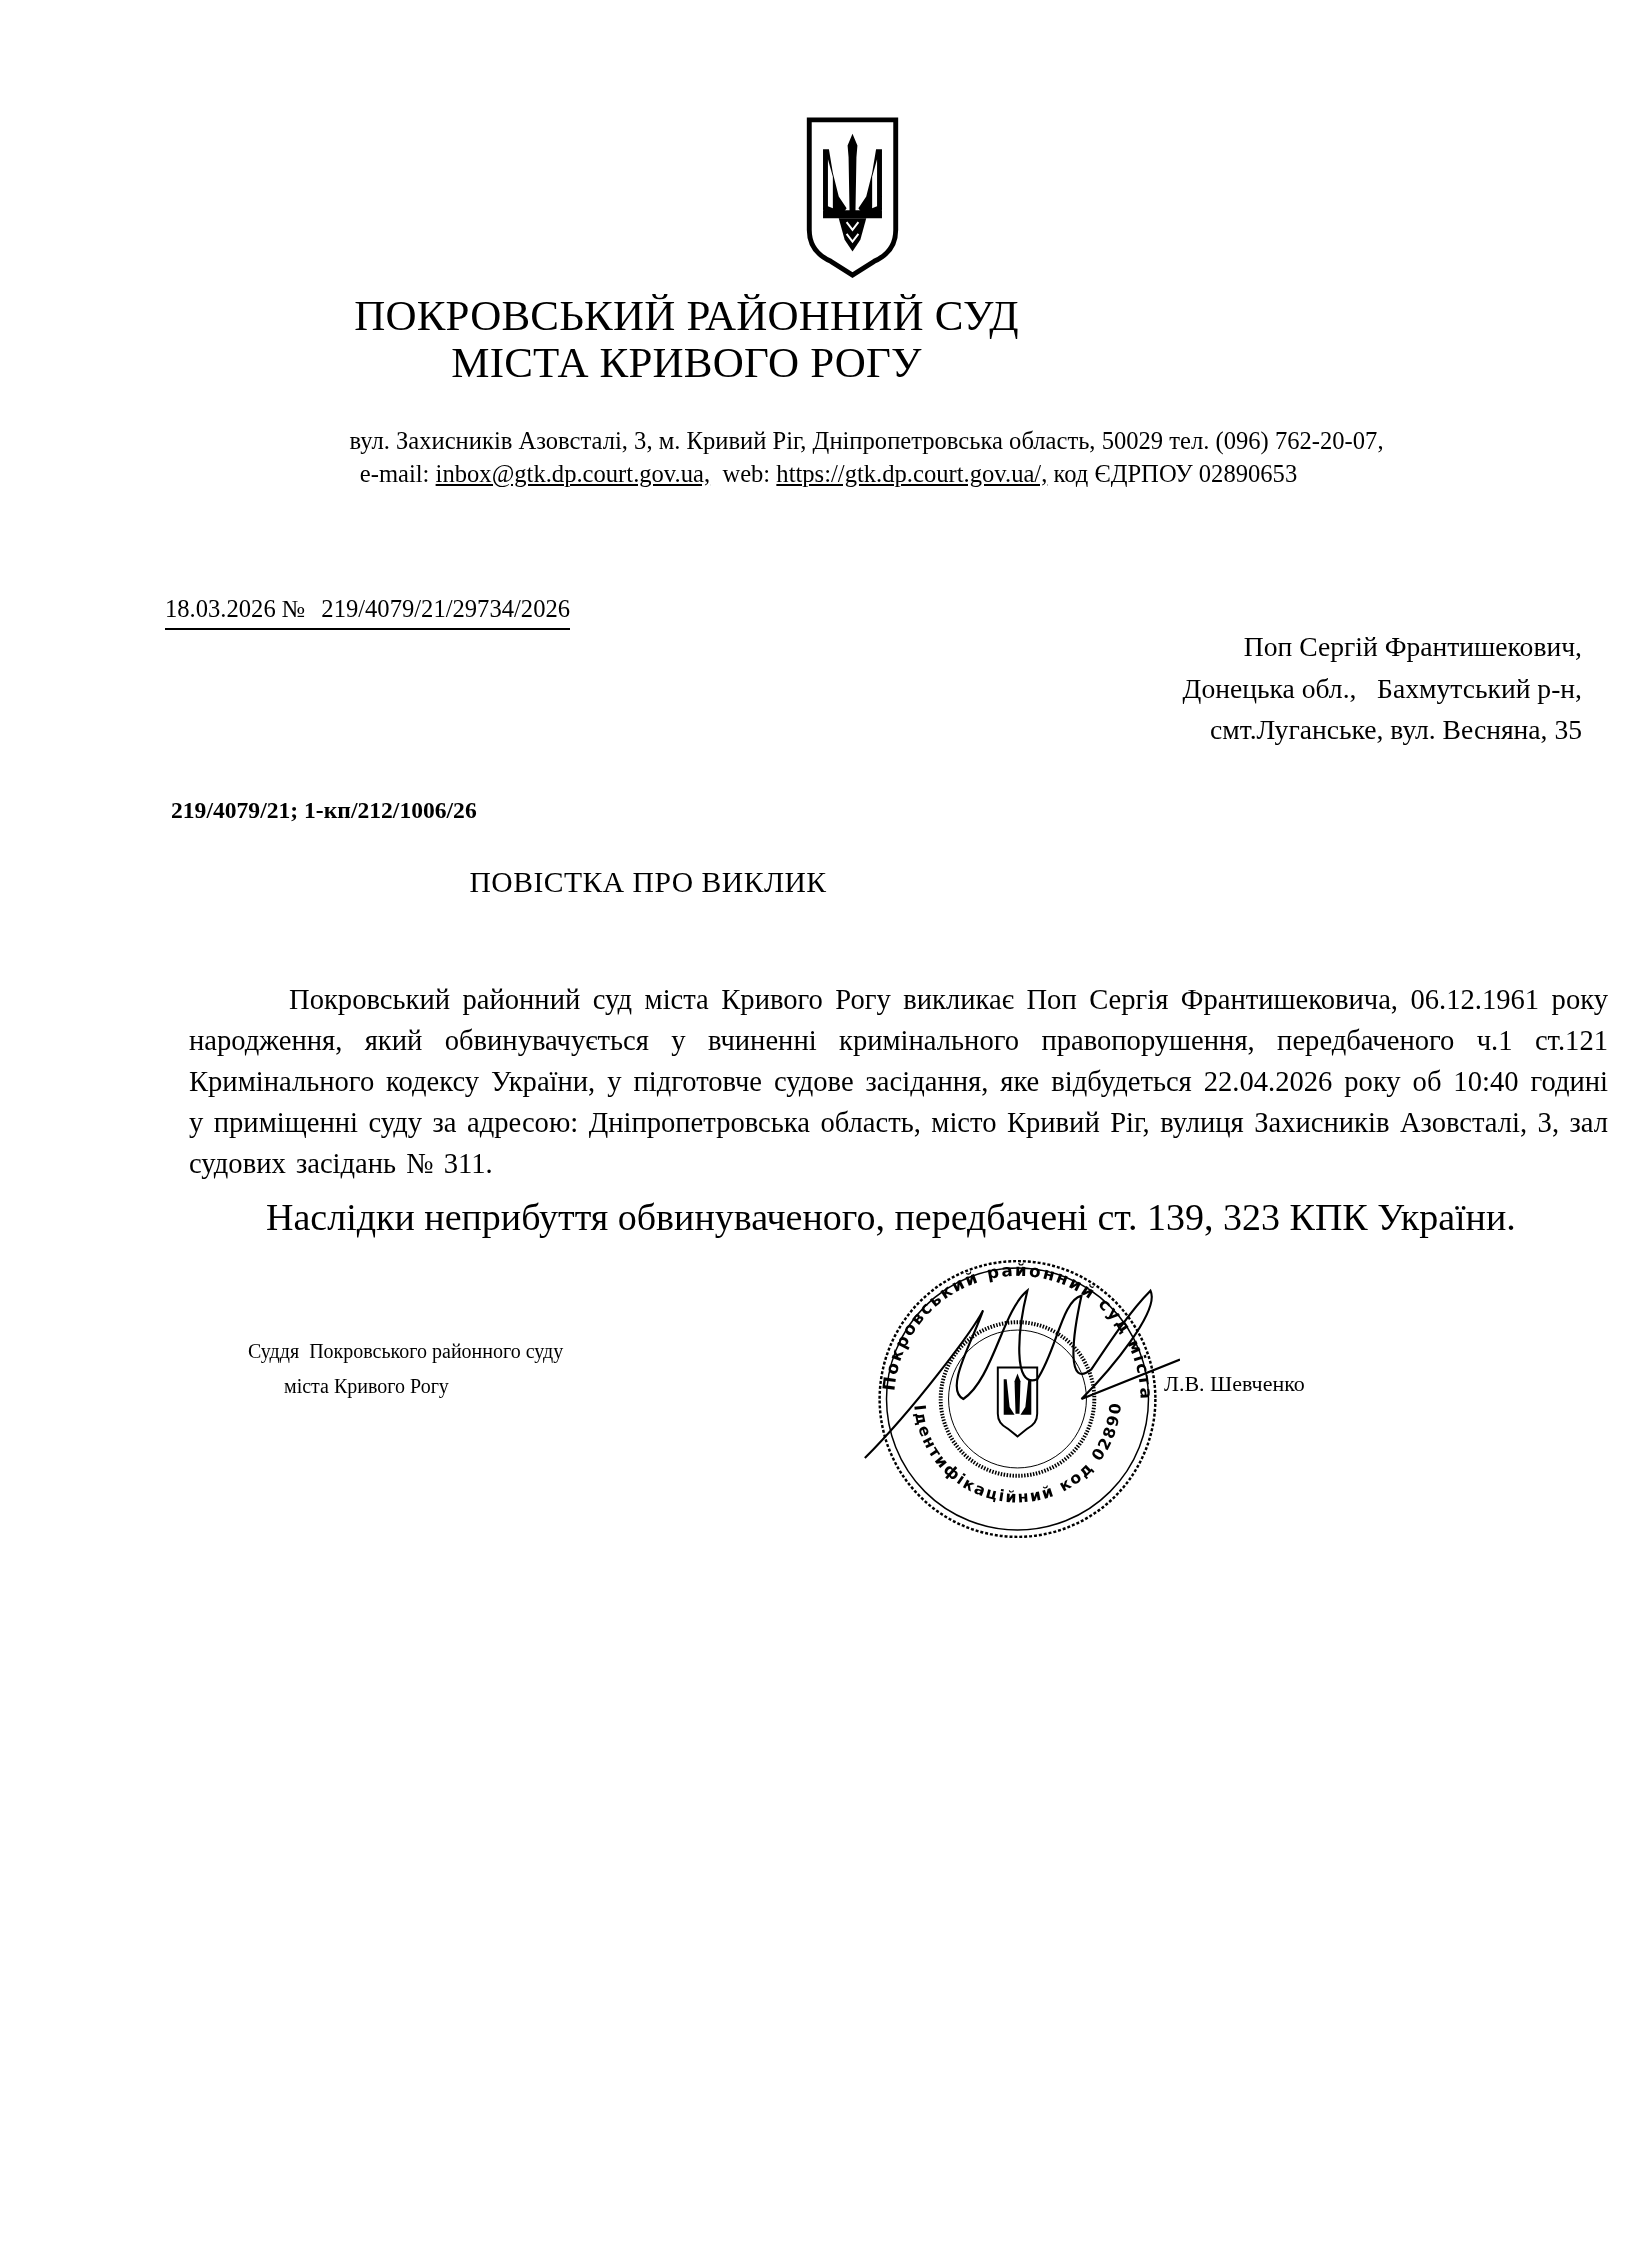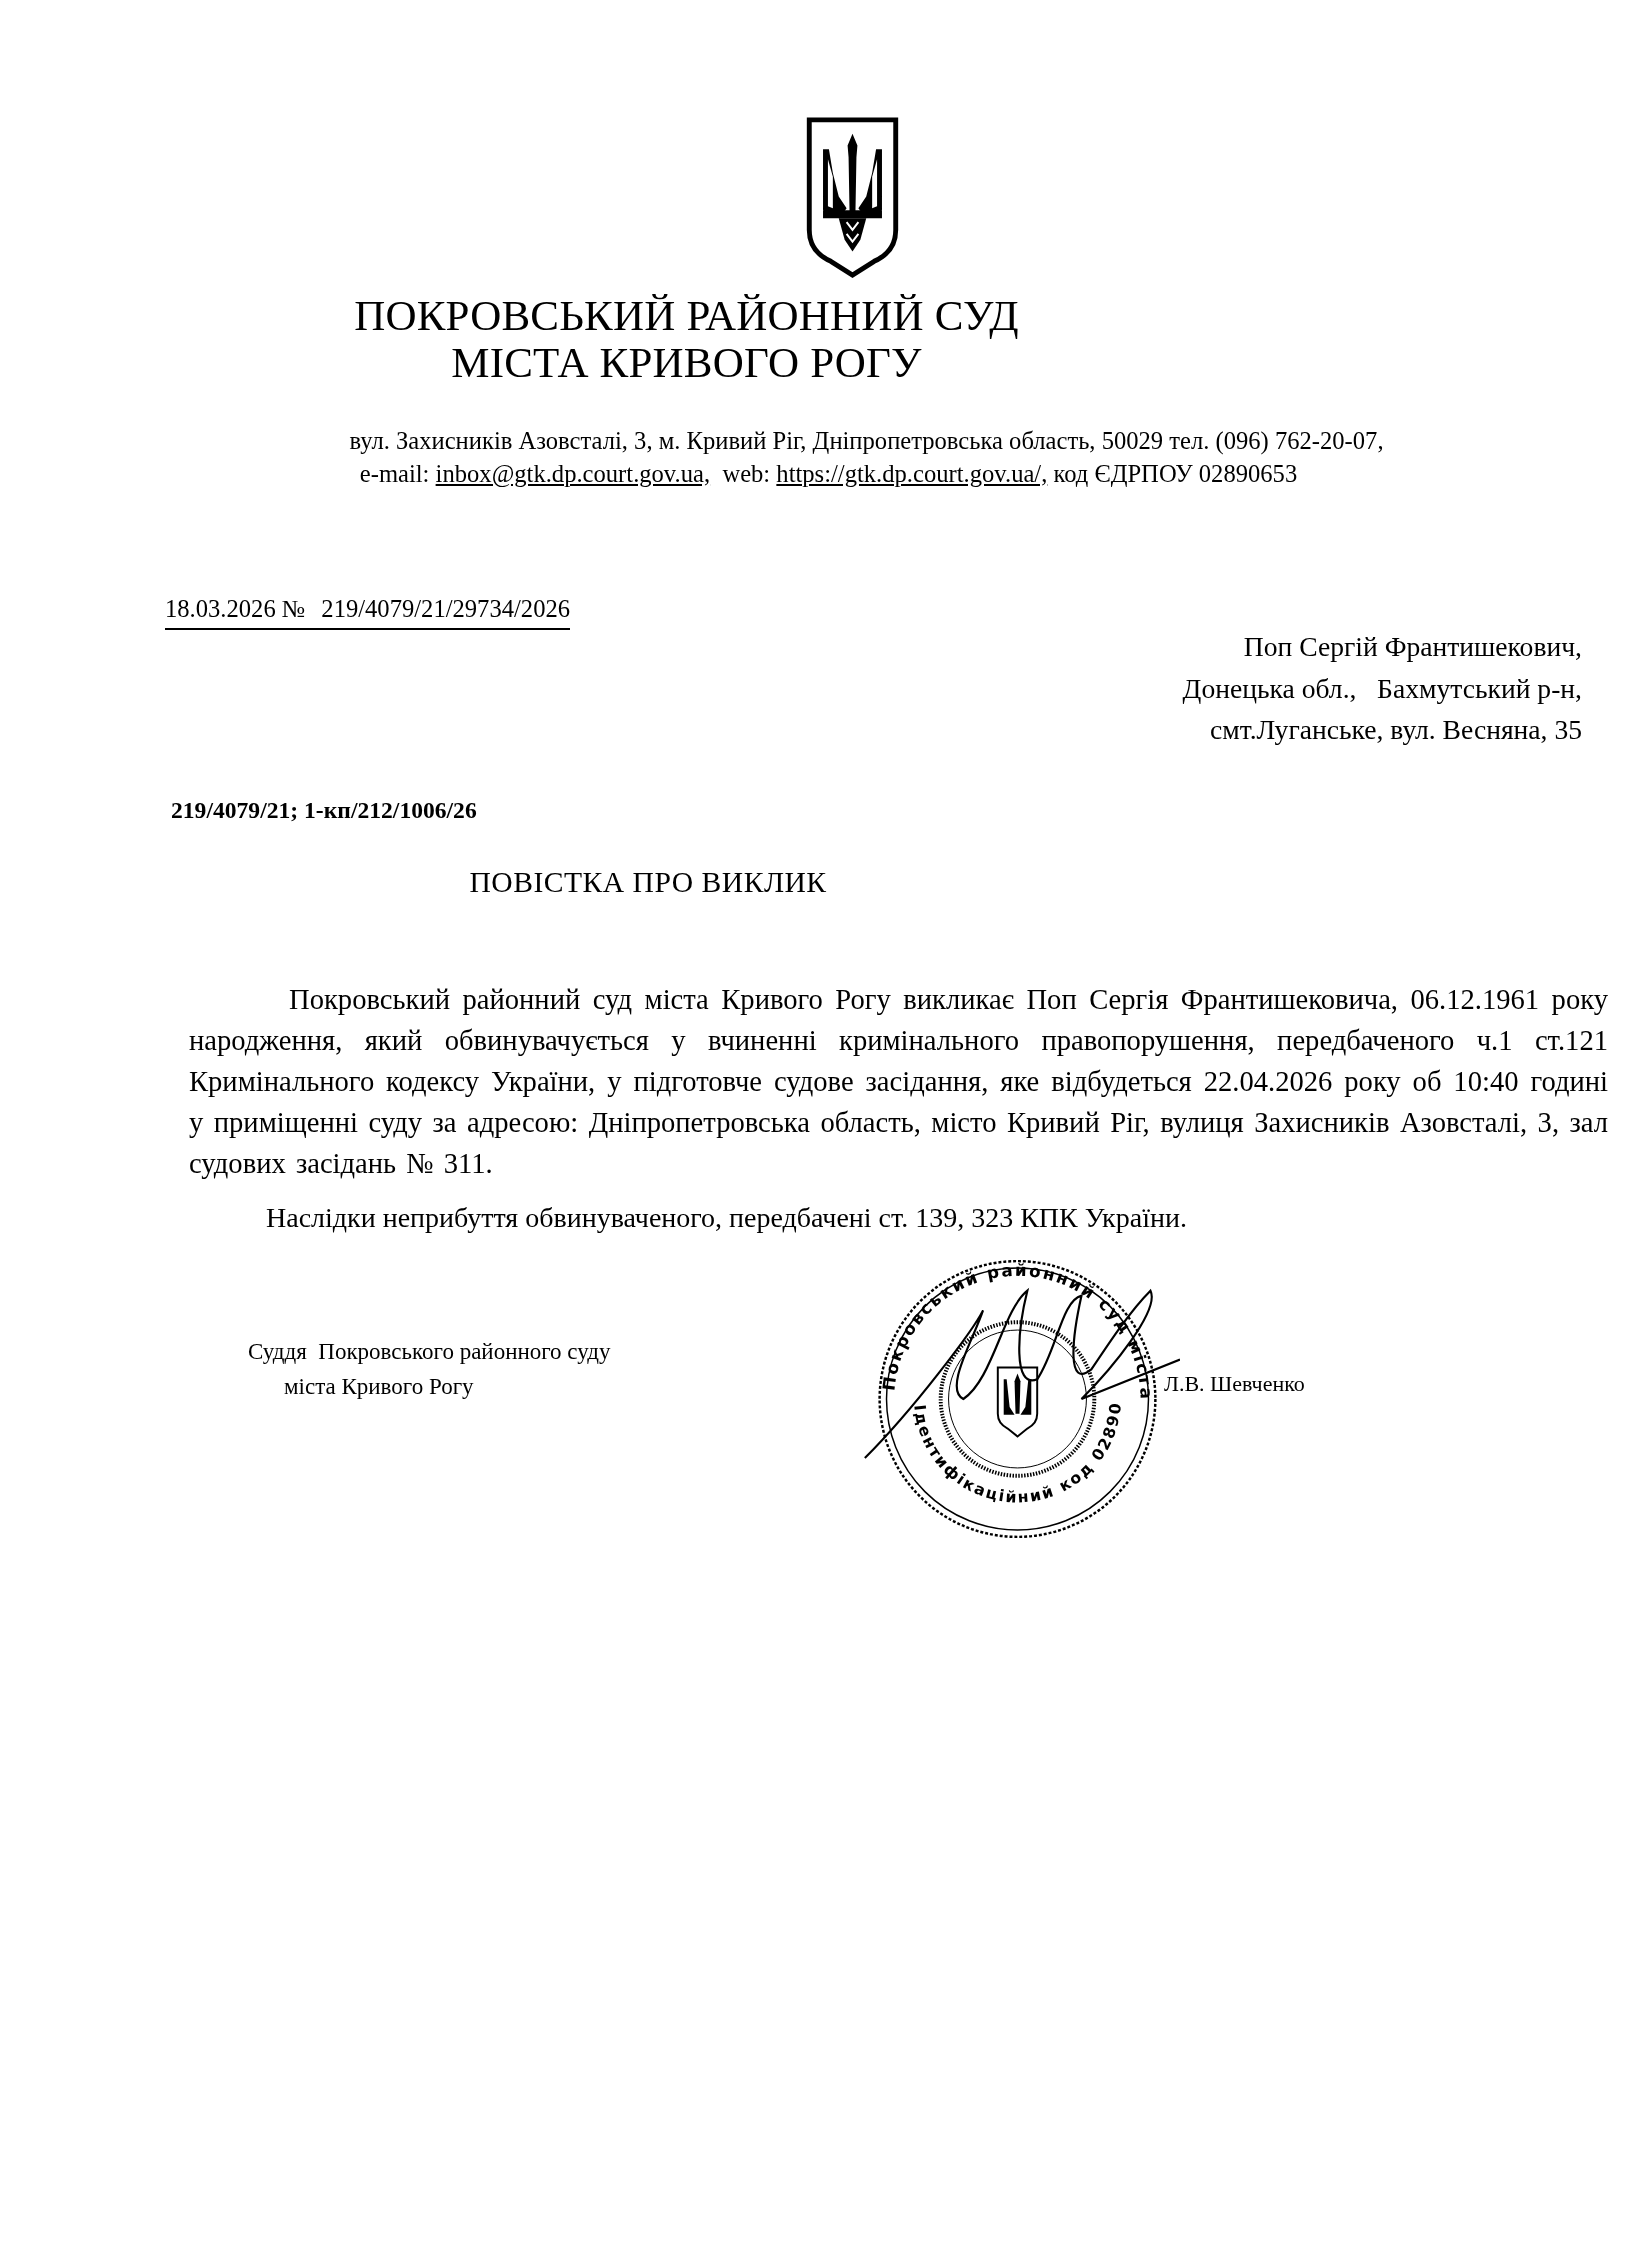--- a/index.html
+++ b/index.html
@@ -95,27 +95,27 @@
       line-height: 41px;
       text-align: justify;
       text-indent: 100px;
       word-spacing: 3px;
       margin-left: 24px;
     }
 
     #consequences {
       left: 266px;
       top: 1200px;
-      font-size: 28px;
+      font-size: 38px;
       line-height: 35px;
       white-space: nowrap;
     }
 
     .judge-title {
-      font-size: 23px;
+      font-size: 20px;
       line-height: 33px;
       white-space: nowrap;
     }
     #judge-title-1 { left: 248px; top: 1335px; }
     #judge-title-2 { left: 284px; top: 1370px; }
 
     #judge-name {
       left: 1164px;
       top: 1367px;
       font-size: 22px;

